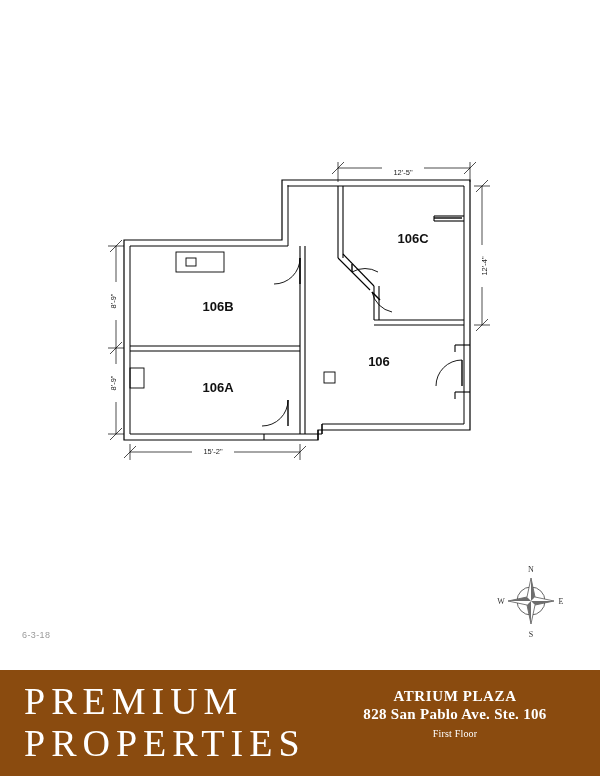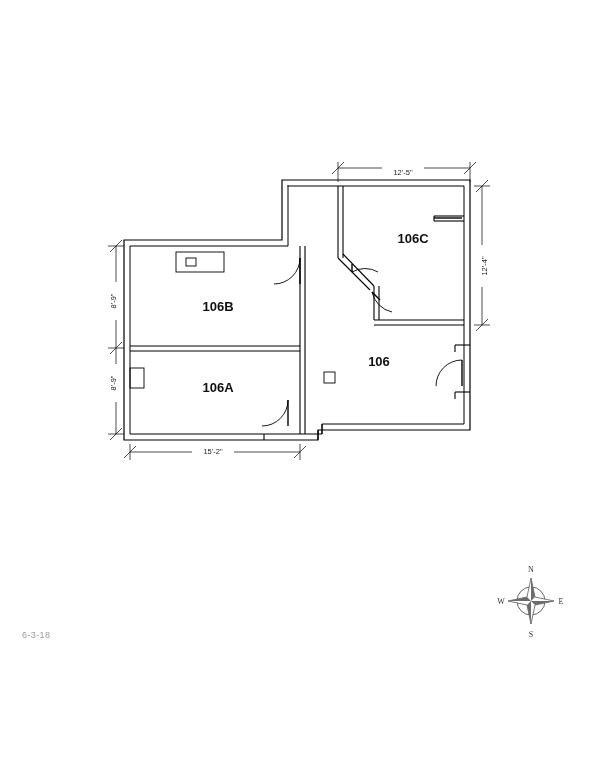--- a/index.html
+++ b/index.html
@@ -275,14 +275,27 @@
         <text class="compass-label" x="531" y="637" text-anchor="middle">S</text>
         <text class="compass-label" x="561" y="604" text-anchor="middle">E</text>
         <text class="compass-label" x="501" y="604" text-anchor="middle">W</text>
       </g>
 
     </svg>
   </div>
 
   <div id="date-stamp">6-3-18</div>
 
+  <div id="footer">
+    <div id="footer-inner">
+      <div id="brand">
+        <div class="brand-line1">PREMIUM</div>
+        <div class="brand-line2">PROPERTIES</div>
+      </div>
+      <div id="property-block">
+        <div class="prop-name">ATRIUM PLAZA</div>
+        <div class="prop-addr">828 San Pablo Ave. Ste. 106</div>
+        <div class="prop-floor">First Floor</div>
+      </div>
+    </div>
+  </div>
 
 </div>
 
 </body></html>

